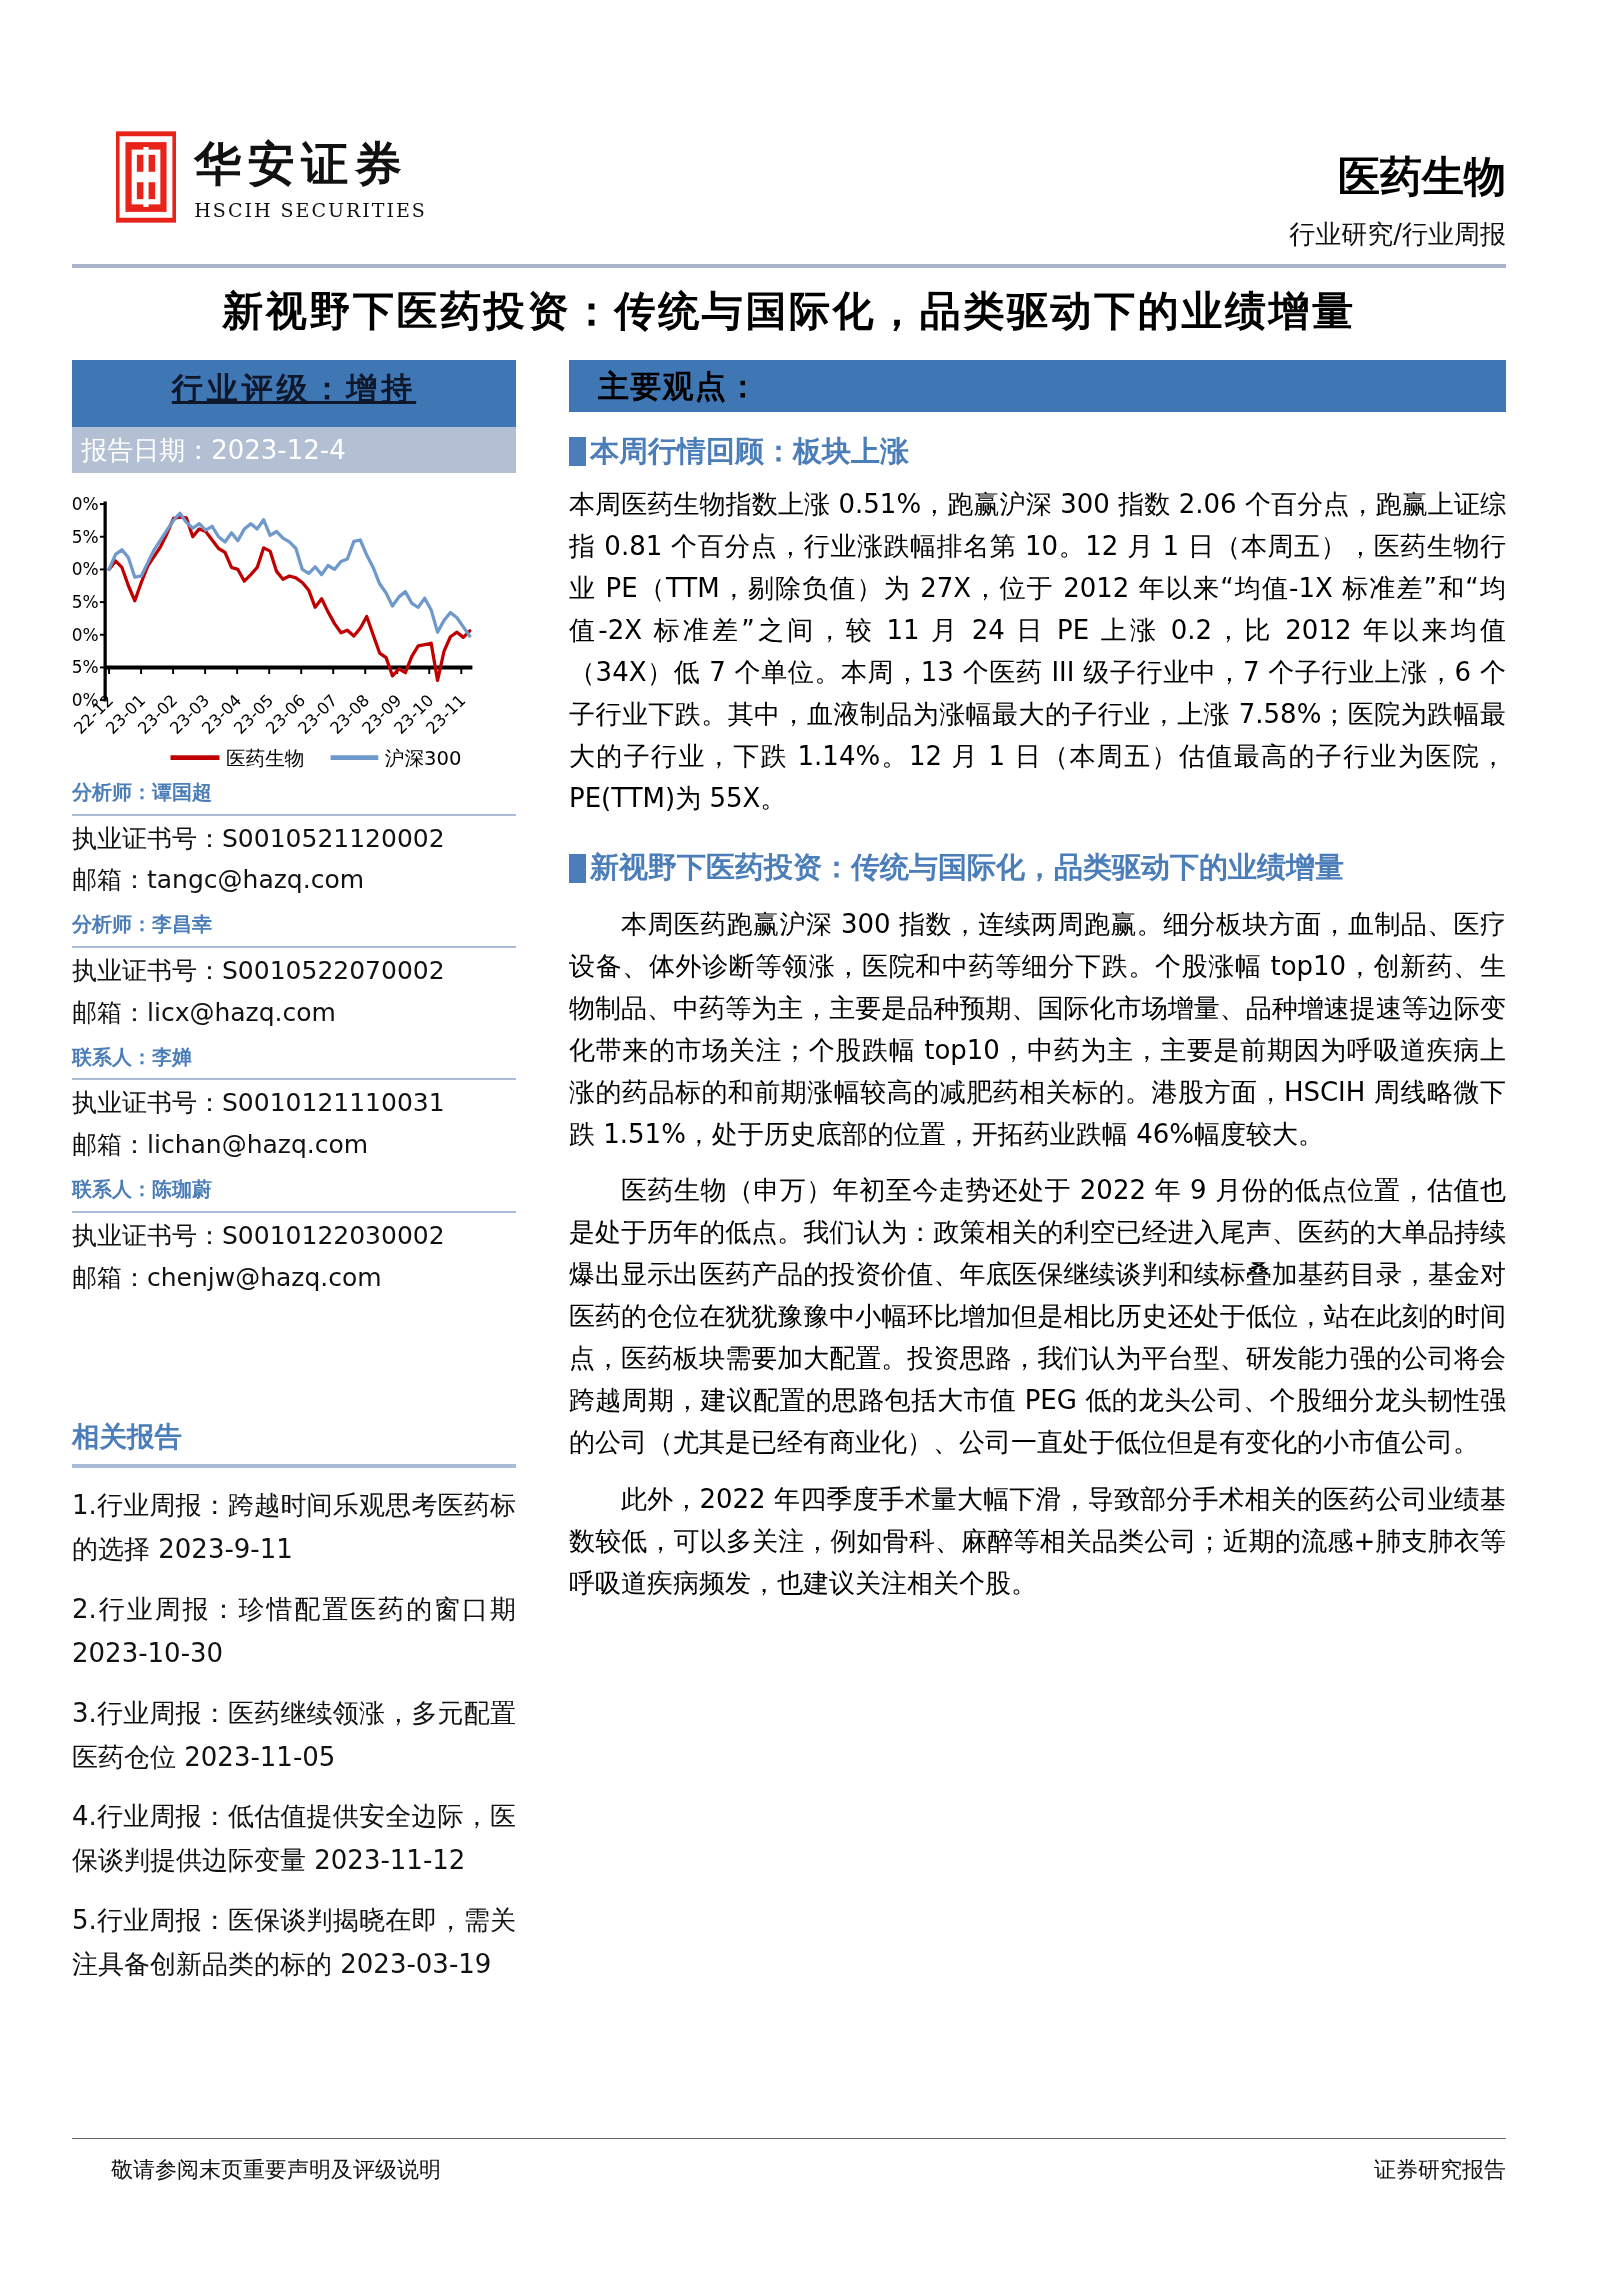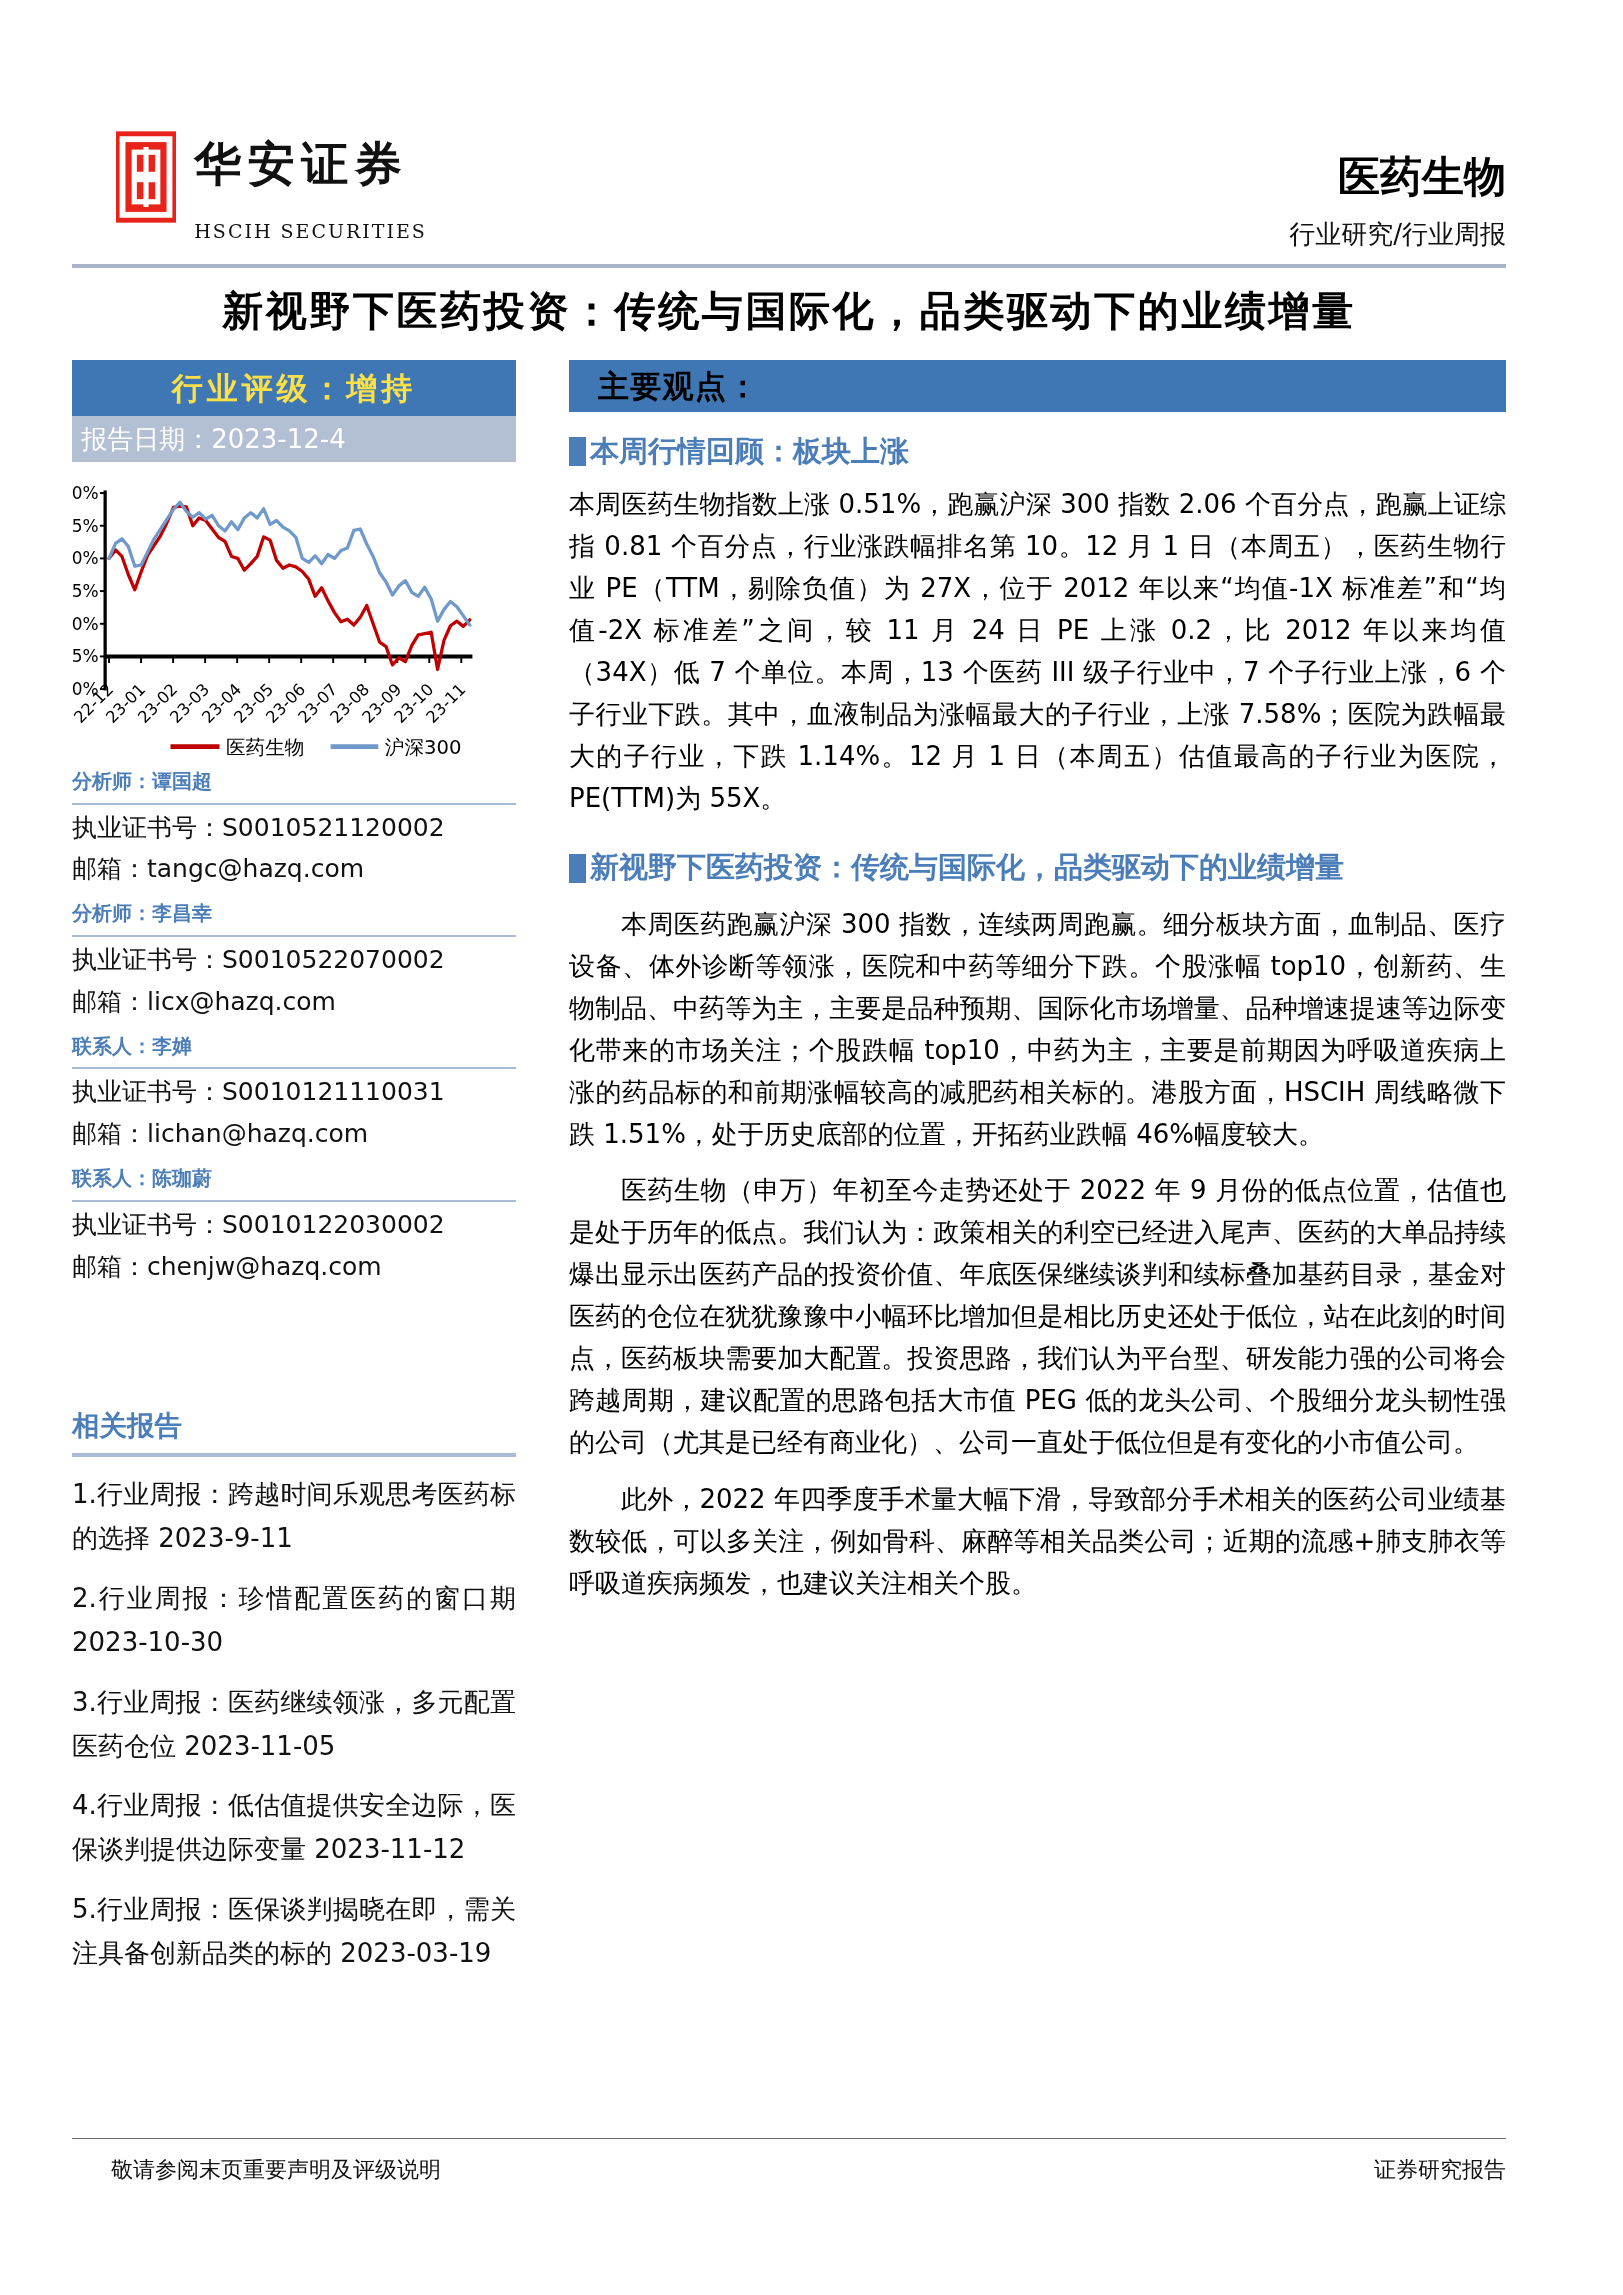--- a/index.html
+++ b/index.html
@@ -2,32 +2,32 @@
 <html style="font-size:10.5px"><head>
 <meta charset="utf-8">
 <style>
   html,body{margin:0;padding:0;background:#ffffff;}
   body{width:1623px;height:2295px;position:relative;font-family:"DejaVu Sans",sans-serif;color:#000;}
   .abs{position:absolute;}
 
   
   #brand{left:116px;top:131px;display:flex;align-items:flex-start;gap:18.3px;}
   #brand .logo-box{width:60px;height:92px;}
-  #brand .brand-txt{display:flex;flex-direction:column;gap:21px;}
+  #brand .brand-txt{display:flex;flex-direction:column;}
   .brand-cn{font-family:"DejaVu Serif",serif;font-weight:bold;font-size:47px;letter-spacing:6.5px;line-height:65px;color:#111;}
   .brand-en{font-family:"DejaVu Serif",serif;font-size:19px;letter-spacing:2px;color:#111;margin-top:2.6px;}
   #header-right{right:117px;top:149px;text-align:right;}
   .sector{font-size:42px;font-weight:bold;color:#000;}
   .doc-type{font-size:26px;color:#111;margin-top:11.8px;}
   #header-rule{left:72px;top:264px;width:1434px;height:3.9px;background:#a7b4c9;}
   #doc-title{left:72px;top:284px;width:1434px;text-align:center;font-size:41px;font-weight:bold;letter-spacing:2.6px;color:#000;}
 
   
   #left-col{left:72px;top:360px;width:444px;}
-  .rating-bar{height:56px;background:#3f76b4;color:#fde047;font-size:31px;font-weight:bold;text-align:center;line-height:56px;letter-spacing:3.9px;}
+  .rating-bar{height:67px;background:#3f76b4;color:#0f172a;font-size:31px;font-weight:bold;text-align:center;line-height:56px;letter-spacing:3.9px;text-decoration:underline;}
   .date-bar{height:46px;background:#b3bfd3;color:#fff;font-size:26px;line-height:46px;padding-left:9.2px;box-sizing:border-box;}
   #perf-chart{display:block;margin-top:18.3px;}
   .an-name{font-size:20px;font-weight:bold;color:#4b7db8;padding:6.5px 0 7.9px 0;border-bottom:2.6px solid #a9bbd6;}
   .an-line{font-size:25px;color:#111;line-height:38px;margin-top:3.9px;}
   .analyst{margin-bottom:5.2px;}
   #related{margin-top:122px;}
   .related-title{font-size:27.5px;font-weight:bold;color:#4b7db8;padding-bottom:9.2px;border-bottom:4.6px solid #a9bbd6;}
   .report-item{font-size:26px;color:#111;line-height:44px;margin-top:15.7px;text-align:justify;}
 
   

